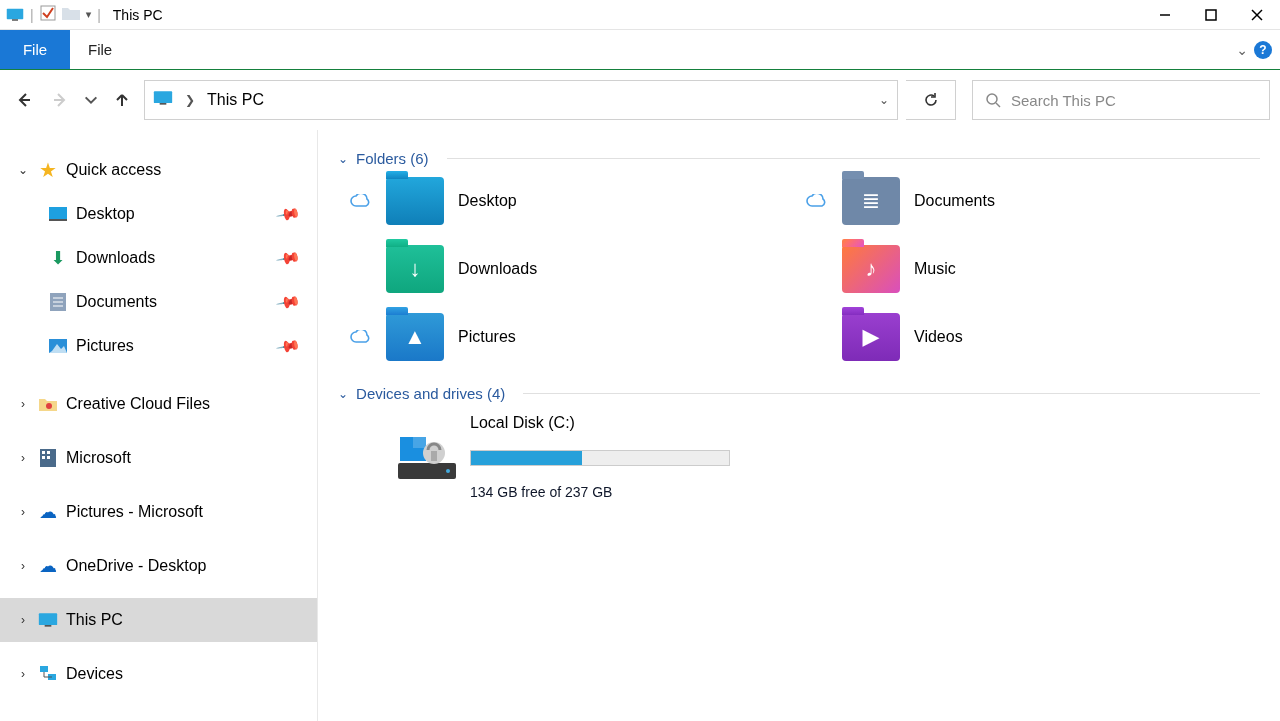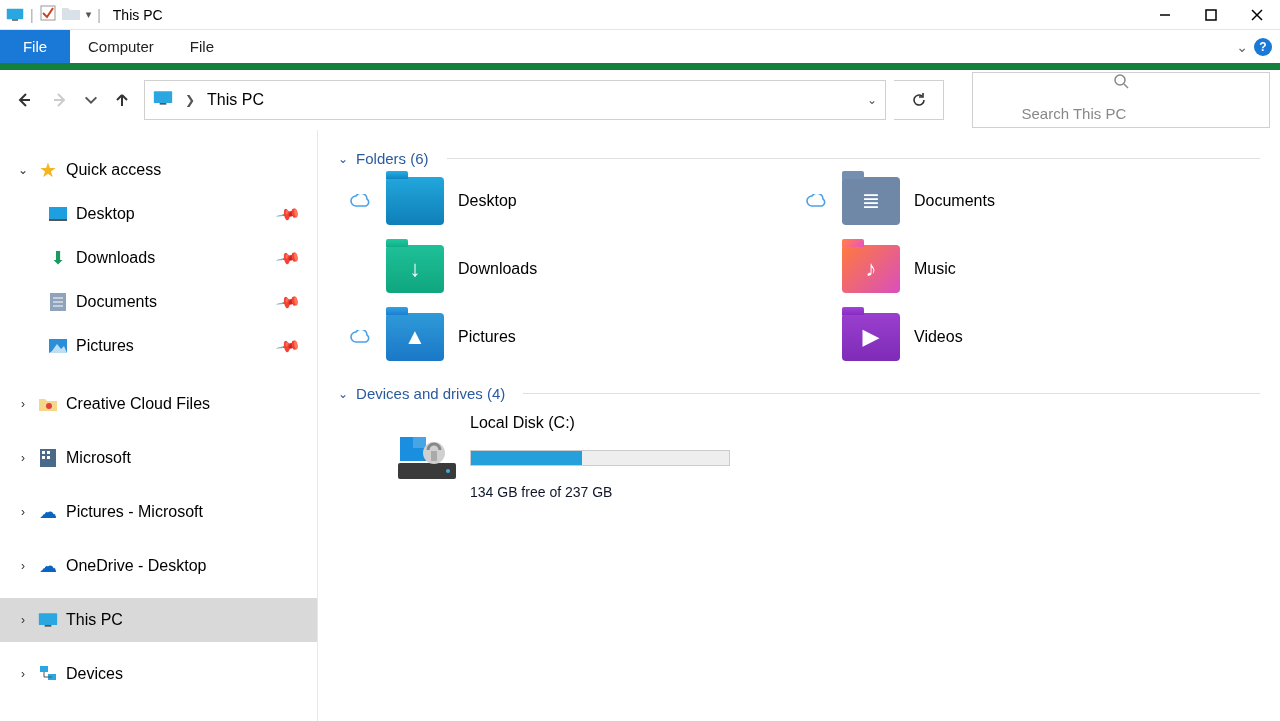--- a/index.html
+++ b/index.html
@@ -9,36 +9,36 @@
 .titlebar { height: 30px; display: flex; align-items: center; border-bottom: 1px solid #e5e5e5; }
 .titlebar-left { display: flex; align-items: center; gap: 6px; padding-left: 6px; }
 .tb-icon { width: 18px; height: 14px; }
 .tb-sep { color: #aaa; font-size: 14px; }
 .tb-title { font-size: 14px; margin-left: 6px; }
 .titlebar-right { margin-left: auto; display: flex; }
 .win-btn { width: 46px; height: 30px; display: flex; align-items: center; justify-content: center; font-size: 12px; }
 .win-btn svg { width: 12px; height: 12px; }
 
 
-.ribbon { height: 40px; display: flex; align-items: stretch; border-bottom: 7px solid #15803d; }
+.ribbon { height: 40px; display: flex; align-items: stretch; border-bottom: 1px solid #15803d; }
 .file-tab { background: #1a78d6; color: #fff; width: 70px; display: flex; align-items: center; justify-content: center; font-size: 15px; }
 .ribbon-tab { padding: 0 18px; display: flex; align-items: center; font-size: 15px; color: #222; }
 .ribbon-right { margin-left: auto; display: flex; align-items: center; padding-right: 8px; gap: 6px; }
 .help-circle { width: 18px; height: 18px; border-radius: 50%; background: #1a78d6; color: #fff; font-size: 12px; display: flex; align-items: center; justify-content: center; font-weight: bold; }
 
 
 .navrow { height: 60px; display: flex; align-items: center; padding: 0 10px; gap: 8px; }
 .nav-btn { width: 28px; height: 28px; display: flex; align-items: center; justify-content: center; color: #555; }
 .nav-btn svg { width: 16px; height: 16px; }
 .nav-btn.disabled { color: #bbb; }
 .addrbar { flex: 1; height: 40px; border: 1px solid #d0d0d0; display: flex; align-items: center; padding: 0 8px; gap: 8px; }
 .addrbar .chev-right { margin: 0 4px; }
 .addr-drop { margin-left: auto; }
 .refresh-box { width: 50px; height: 40px; border: 1px solid #d0d0d0; border-left: none; display: flex; align-items: center; justify-content: center; }
-.search-box { width: 298px; height: 56px; border: 1px solid #d0d0d0; margin-left: 20px; display: flex; align-items: center; padding: 0 12px; gap: 10px; color: #777; flex-direction: column; }
+.search-box { width: 298px; height: 40px; border: 1px solid #d0d0d0; margin-left: 8px; display: flex; align-items: center; padding: 0 12px; gap: 10px; color: #777; }
 .search-box input { border: none; outline: none; font-size: 15px; flex: 1; color: #333; }
 .search-box input::placeholder { color: #888; }
 
 
 .body { display: flex; height: calc(721px - 30px - 40px - 60px); }
 
 
 .sidebar { width: 318px; border-right: 1px solid #e8e8e8; padding-top: 18px; overflow-y: auto; }
 .tree-item { display: flex; align-items: center; height: 44px; font-size: 16px; padding-left: 16px; gap: 8px; }
 .tree-item.sub { padding-left: 48px; }
@@ -117,21 +117,20 @@
         <svg viewBox="0 0 12 12">
           <line x1="1" y1="1" x2="11" y2="11" stroke="#000" stroke-width="1.5"></line>
           <line x1="11" y1="1" x2="1" y2="11" stroke="#000" stroke-width="1.5"></line>
         </svg>
       </div>
   </div>
 </div>
 
 <div class="ribbon">
   <div class="file-tab">File</div>
-  <div class="ribbon-tab">Computer</div>
   <div class="ribbon-tab">File</div>
   <div class="ribbon-right">
     <span style="color:#666;font-size:14px;">⌄</span>
     <span class="help-circle">?</span>
   </div>
 </div>
 
 <div class="navrow">
   <div class="nav-btn">
       <svg viewBox="0 0 16 16">

